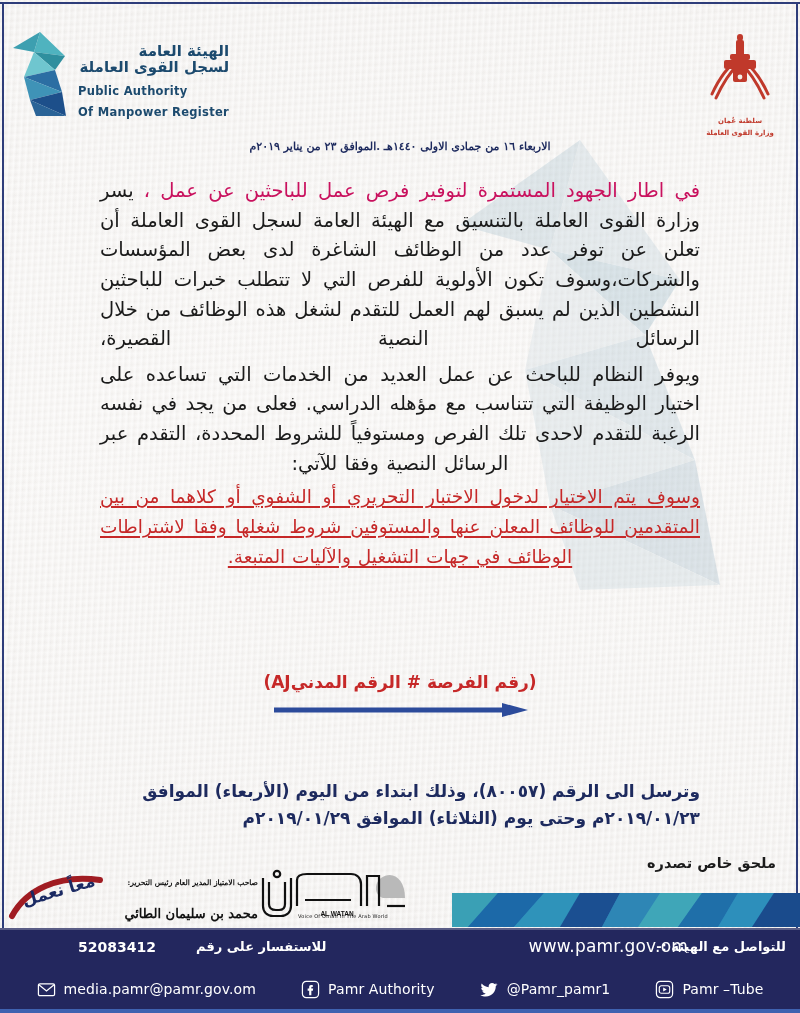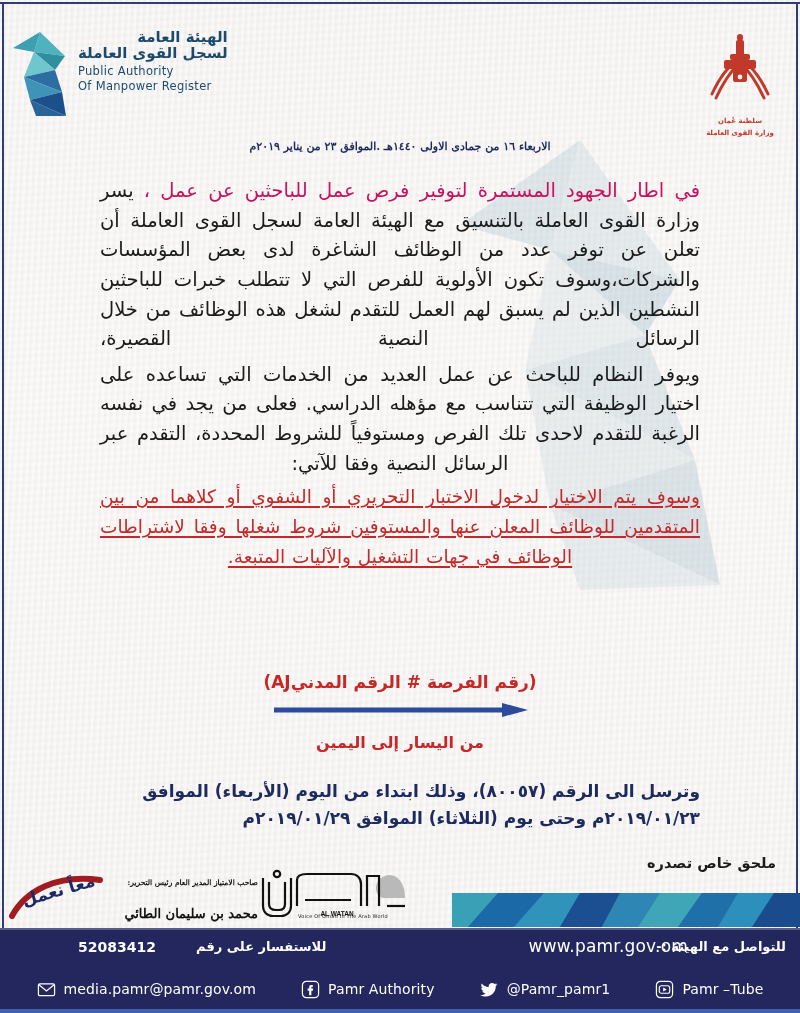--- a/index.html
+++ b/index.html
@@ -29,30 +29,30 @@
   .frame-left{position:absolute;top:2px;bottom:0;left:2px;width:2px;background:#2e3d7a;}
 
   
   .watermark{
     position:absolute;left:430px;top:130px;width:330px;height:470px;
     opacity:.30;pointer-events:none;
   }
 
   
   .header{position:absolute;left:0;top:8px;width:800px;height:135px;}
-  .pamr-logo{position:absolute;left:10px;top:22px;display:flex;align-items:flex-start;gap:6px;}
+  .pamr-logo{position:absolute;left:10px;top:22px;display:flex;align-items:flex-end;gap:6px;}
   .pamr-mark{width:62px;height:88px;flex:0 0 auto;}
   .pamr-text{line-height:1.05;}
   .pamr-ar1,.pamr-ar2{
     font-size:15px;font-weight:700;color:#1c4a6e;direction:rtl;text-align:right;
     letter-spacing:.2px;
   }
   .pamr-en1,.pamr-en2{
-    font-size:11.5px;font-weight:400;color:#1c4a6e;letter-spacing:.3px;
-    margin-top:3px;
+    font-size:11.5px;font-weight:700;color:#1c4a6e;letter-spacing:.3px;
+    margin-top:9px;
   }
   .title{
     position:absolute;left:0;right:0;top:22px;
     text-align:center;direction:rtl;
     font-size:27px;font-weight:700;color:#3a9aa0;
     letter-spacing:.5px;
     padding-right:10px;
   }
   .emblem{position:absolute;right:14px;top:24px;width:92px;height:112px;text-align:center;}
   .emblem-ar{font-size:7px;color:#c0392b;direction:rtl;line-height:1.45;margin-top:2px;font-weight:700;}
@@ -230,21 +230,20 @@
     <p class="para p3">ويوفر النظام للباحث عن عمل العديد من الخدمات التي تساعده على اختيار الوظيفة التي تتناسب مع مؤهله الدراسي. فعلى من يجد في نفسه الرغبة للتقدم لاحدى تلك الفرص ومستوفياً للشروط المحددة، التقدم عبر الرسائل النصية وفقا للآتي:</p>
     <p class="para red">وسوف يتم الاختيار لدخول الاختبار التحريري أو الشفوي أو كلاهما من بين المتقدمين للوظائف المعلن عنها والمستوفين شروط شغلها وفقا لاشتراطات الوظائف في جهات التشغيل والآليات المتبعة.</p>
   </div>
 
   <div class="fmt">
     <div class="fmt-line">(رقم الفرصة # الرقم المدنيAJ)</div>
     <svg class="arrow-wrap" viewBox="0 0 260 16">
       <line x1="4" y1="8" x2="232" y2="8" stroke="#2c4b9b" stroke-width="5"></line>
       <polygon points="232,1 258,8 232,15" fill="#2c4b9b"></polygon>
     </svg>
-    <div class="fmt-dir">من اليسار إلى اليمين</div>
   </div>
 
   <div class="sendto">وترسل الى الرقم (٨٠٠٥٧)، وذلك ابتداء من اليوم (الأربعاء) الموافق ٢٠١٩/٠١/٢٣م وحتى يوم (الثلاثاء) الموافق ٢٠١٩/٠١/٢٩م</div>
 
   <div class="suppl">ملحق خاص تصدره</div>
 
   <svg class="watan" viewBox="0 0 175 62">
     <g fill="none" stroke="#111" stroke-width="2.2">
       <path d="M150 36 C150 16 137 8 126 16 C118 22 120 34 128 36 Z" fill="#b9b9b9" stroke="none"></path>
       <path d="M8 16 L8 44 C8 50 12 54 18 54 L26 54 C32 54 36 50 36 44 L36 16"></path>

